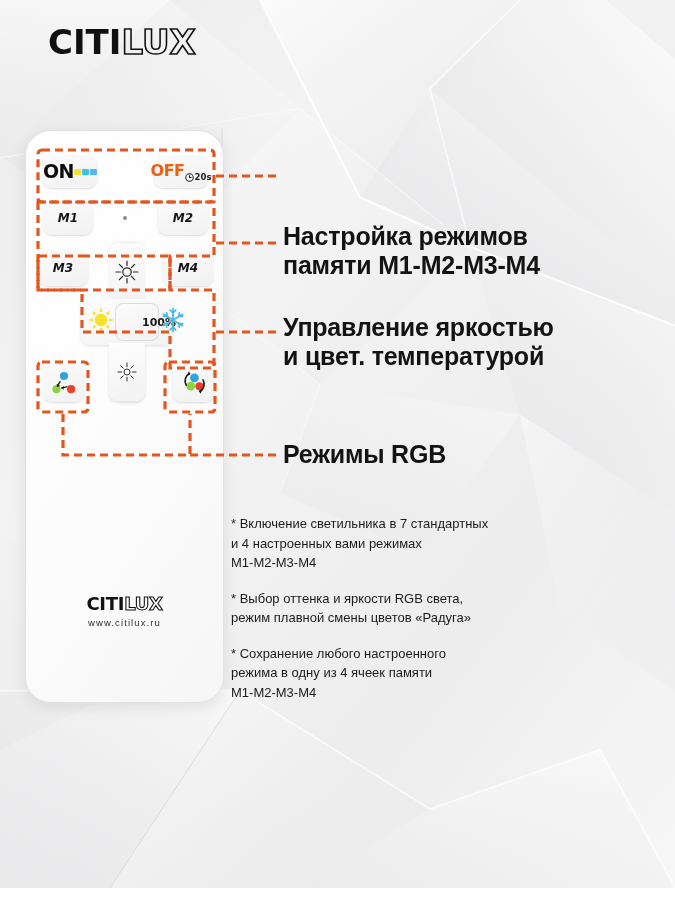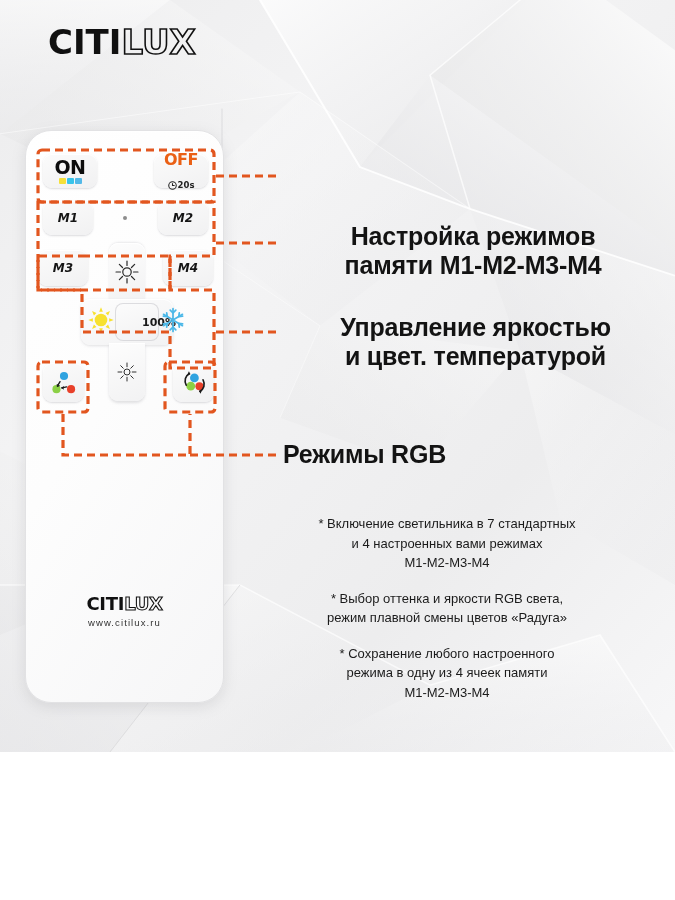--- a/index.html
+++ b/index.html
@@ -3,24 +3,23 @@
 <meta charset="utf-8">
 <style>
   * { box-sizing: border-box; margin: 0; padding: 0; }
   html, body {
     width: 675px; height: 900px;
     font-family: "Liberation Sans", sans-serif;
     overflow: hidden;
   }
   #page {
     position: relative;
-    width: 675px; height: 752px;
+    width: 675px; height: 888px;
     background: #4d7c0f;
     overflow: hidden;
-    text-align: center;
   }
   
   .bg { position: absolute; inset: 0; overflow: hidden; }
   .bg svg { position: absolute; inset: 0; width: 100%; height: 100%; }
 
   
   .logo-wrap {
     position: absolute; left: 48px; top: 22px;
     display: flex; align-items: baseline;
     letter-spacing: -0.5px;
@@ -47,21 +46,21 @@
     border: 1px solid #e2e2e4;
     border-radius: 26px;
     box-shadow: 0 4px 14px rgba(120,120,130,0.18), inset 0 1px 0 #fff;
   }
   .btn {
     position: absolute;
     background: linear-gradient(160deg,#fbfbfb 0%,#f1f1f2 100%);
     border-radius: 9px;
     box-shadow: 0 1px 2px rgba(150,150,158,0.33), inset 0 1px 0 rgba(255,255,255,0.9);
     display: flex; align-items: center; justify-content: center;
-    flex-direction: column;
+    flex-direction: row;
     font-family: "DejaVu Sans", sans-serif;
   }
   .btn-label { font-weight: bold; line-height: 1; }
 
   
   .btn-on  { left: 17px;  top: 23px;  width: 54px; height: 34px; }
   .btn-off { left: 128px; top: 23px;  width: 54px; height: 34px; }
   .on-text { font-size: 19px; color: #0d0d0d; letter-spacing:-0.5px; }
   .off-text{ font-size: 16px; color: #ea6015; letter-spacing:-0.5px; }
   .on-sub { display:flex; gap:1px; margin-top:1px; }

